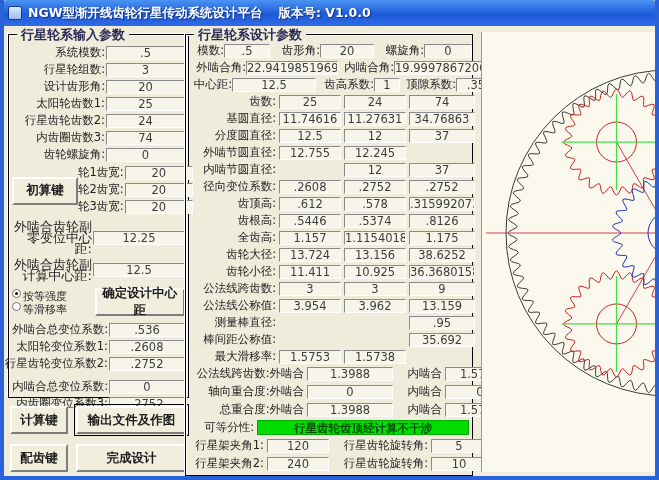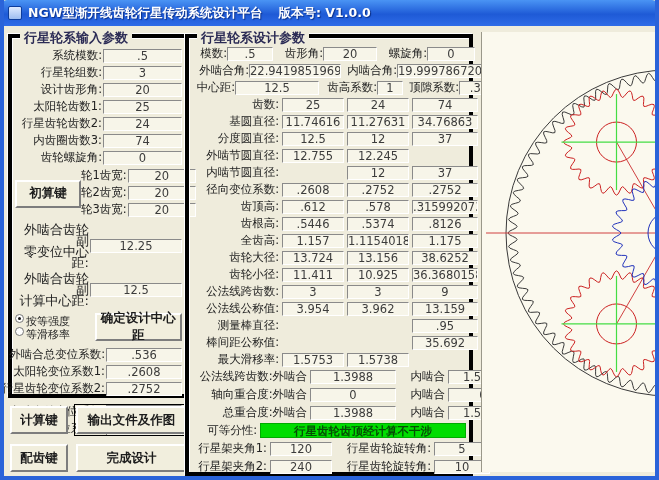--- a/index.html
+++ b/index.html
@@ -12,21 +12,21 @@
   .titlebar { position:absolute; top:0; left:-4px; width:659px; height:26px;
               background:linear-gradient(#4a94f4 0%, #1e5ad6 55%, #2f6ce8 100%);
               border-radius:7px 7px 0 0; display:flex; align-items:center; padding:0 8px; gap:6px; }
   .app-icon { width:14px; height:14px; background:linear-gradient(#dfeaff,#9dbcf0); border:1px solid #0c3c9c;
               border-radius:2px; flex:0 0 auto; }
   .titletext { color:#fff; font-weight:bold; font-size:12.5px; text-shadow:1px 1px 1px #0a2f88; white-space:nowrap; }
   .vertext { color:#fff; font-weight:bold; font-size:12.5px; text-shadow:1px 1px 1px #0a2f88; margin-left:10px; }
 
   .body { position:absolute; top:26px; left:0; width:651px; height:450px; background:#efecdc; }
 
-  .groupbox { position:absolute; border:4px solid #000000; box-shadow:1px 1px 0 #fff inset, -1px -1px 0 #fff; }
+  .groupbox { position:absolute; border:1px solid #000000; box-shadow:1px 1px 0 #fff inset, -1px -1px 0 #fff; }
   .gtitle { position:absolute; top:-9px; left:8px; background:#efecdc; padding:0 4px; font-weight:bold;
             font-size:13px; color:#2b2b55; white-space:nowrap; }
 
   .vbox { background:#f7f5e9; border:1px solid; border-color:#8a8a8a #ffffff #ffffff #8a8a8a;
           height:14px; line-height:12px; text-align:center; color:#3c3c3c; font-size:11.5px; overflow:hidden; white-space:nowrap; }
   .lbl { color:#222; font-size:11.5px; white-space:nowrap; }
 
   
   .group-left { left:4px; top:8px; width:181px; height:364px; padding:10px 3px 0 3px; }
   .frow { display:flex; align-items:center; justify-content:flex-end; margin-bottom:2px; }

